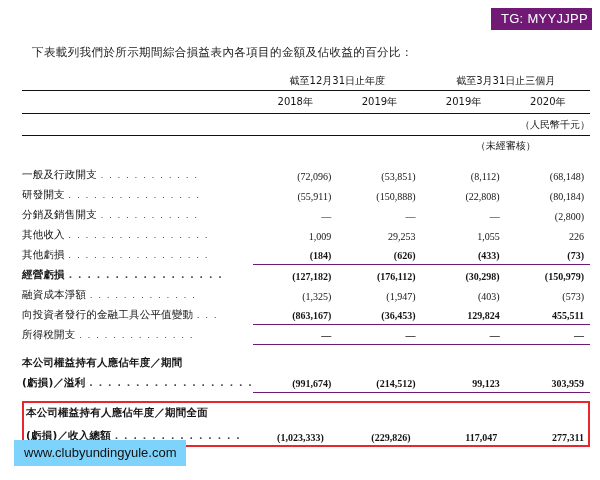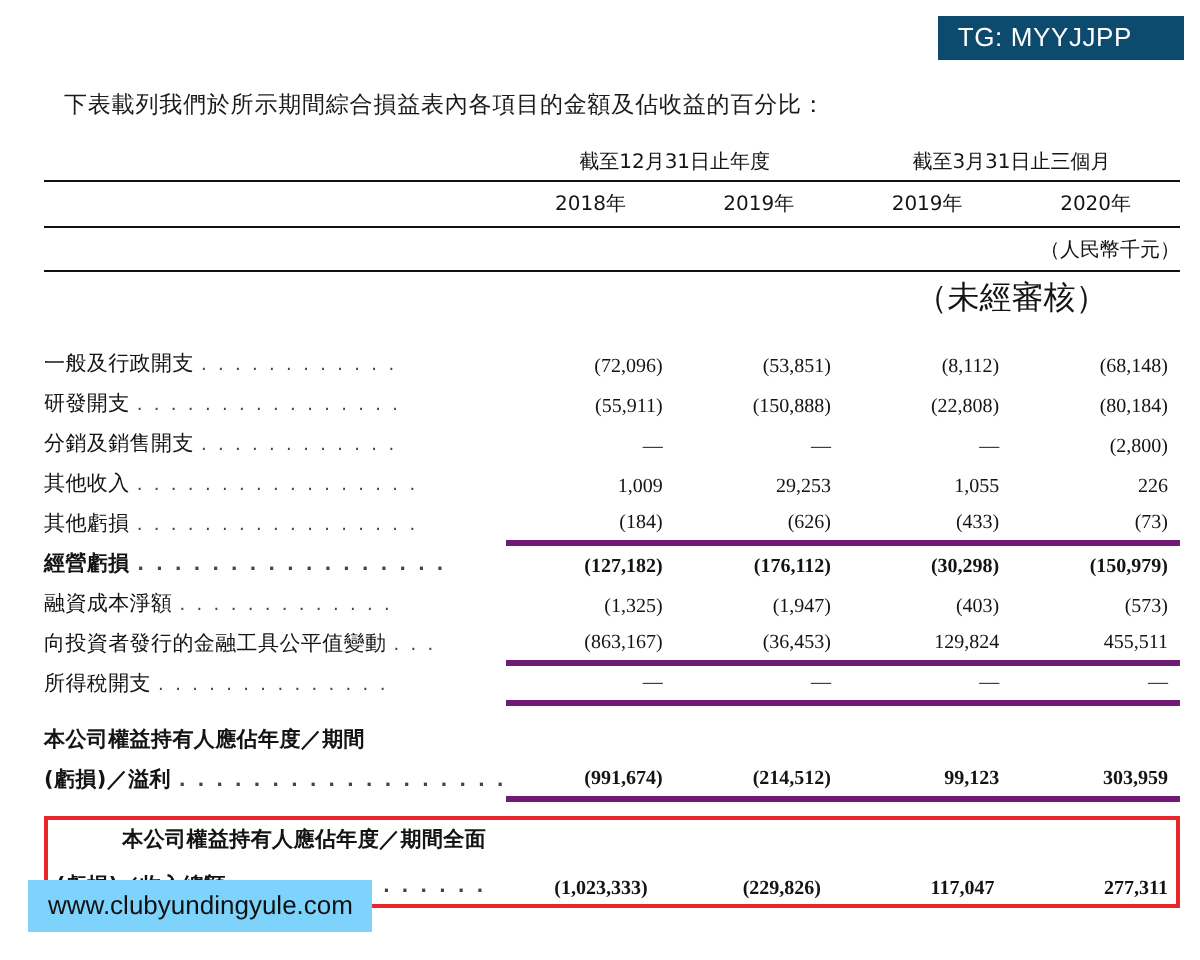--- a/index.html
+++ b/index.html
@@ -11,25 +11,25 @@
     font-family: "DejaVu Sans", sans-serif;
     position: relative;
     overflow: hidden;
   }
 
   
   .tg-tag {
     position: absolute;
     top: 8px;
     right: 8px;
-    background: #0c4a6e;
+    background: #701a75;
     color: #ffffff;
     font-family: "Liberation Sans", sans-serif;
     font-size: 13px;
-    padding: 4px 26px 5px 10px;
+    padding: 4px 4px 5px 10px;
     letter-spacing: 0.3px;
     line-height: 1;
   }
 
   
   .site-tag {
     position: absolute;
     left: 14px;
     bottom: 14px;
     background: #7dd3fc;
@@ -90,21 +90,21 @@
     font-size: 10px;
     padding: 3px 0 4px 0 !important;
   }
   .hdr-unit {
     text-align: right;
     font-size: 10px;
     padding: 4px 0 3px 0 !important;
   }
   .hdr-unaudited {
     text-align: center;
-    font-size: 16px;
+    font-size: 10px;
     padding: 2px 0 4px 0 !important;
   }
 
   .spacer-row td { height: 8px; font-size: 0; line-height: 0; }
 
   .label-cell {
     font-size: 10.5px;
     letter-spacing: 0.2px;
     white-space: nowrap;
     padding: 3px 0 3px 0 !important;
@@ -117,21 +117,21 @@
   }
   .num {
     font-size: 10px;
     text-align: right;
     padding: 3px 6px 3px 0 !important;
     white-space: nowrap;
     font-family: "Liberation Serif", serif;
   }
   .bold .label-cell, .bold .num { font-weight: bold; }
 
-  .underline-num td.num { border-bottom: 3px solid #701a75; }
+  .underline-num td.num { border-bottom: 1px solid #701a75; font-weight: bold; }
 
   
   .redbox-wrap {
     position: relative;
     margin-left: 8px;
     width: 568px;
   }
   .redbox {
     position: absolute;
     left: 0;
@@ -140,21 +140,21 @@
     height: 100%;
     border: 2px solid #e8262c;
     pointer-events: none;
   }
   table.redtable {
     width: 568px;
     border-collapse: collapse;
     font-size: 10px;
     color: #141414;
   }
-  table.redtable td { padding: 0; vertical-align: bottom; text-align: right; }
+  table.redtable td { padding: 0; vertical-align: bottom; }
   table.redtable .label-cell { padding: 5px 0 4px 4px !important; font-weight: bold; }
   table.redtable .num { padding: 5px 6px 4px 0 !important; font-weight: bold; }
 </style>
 </head>
 <body>
 
 <div class="doc">
 
   <div class="intro">下表載列我們於所示期間綜合損益表內各項目的金額及佔收益的百分比：</div>
 

